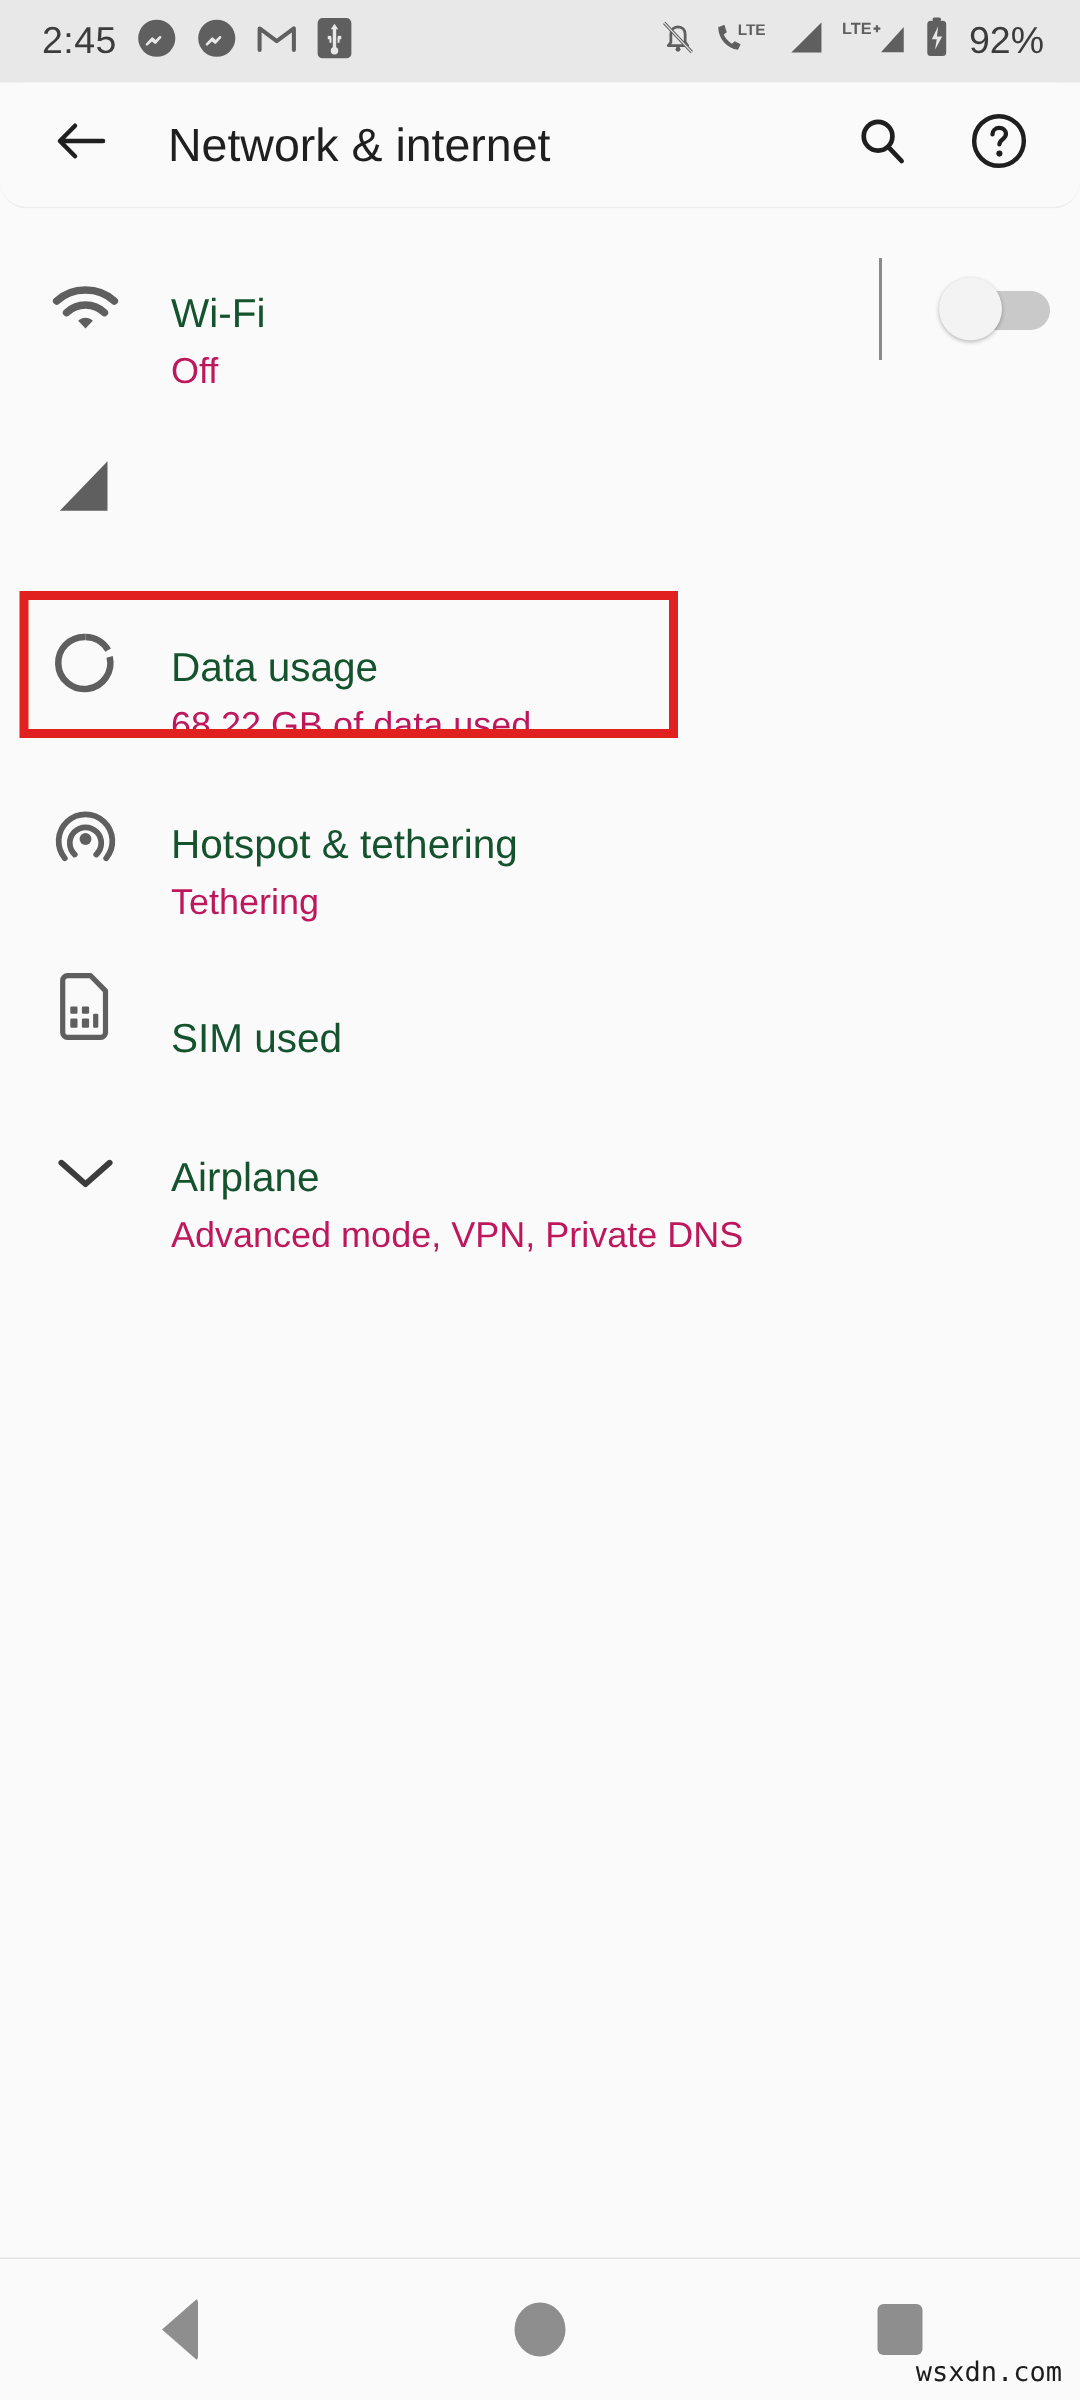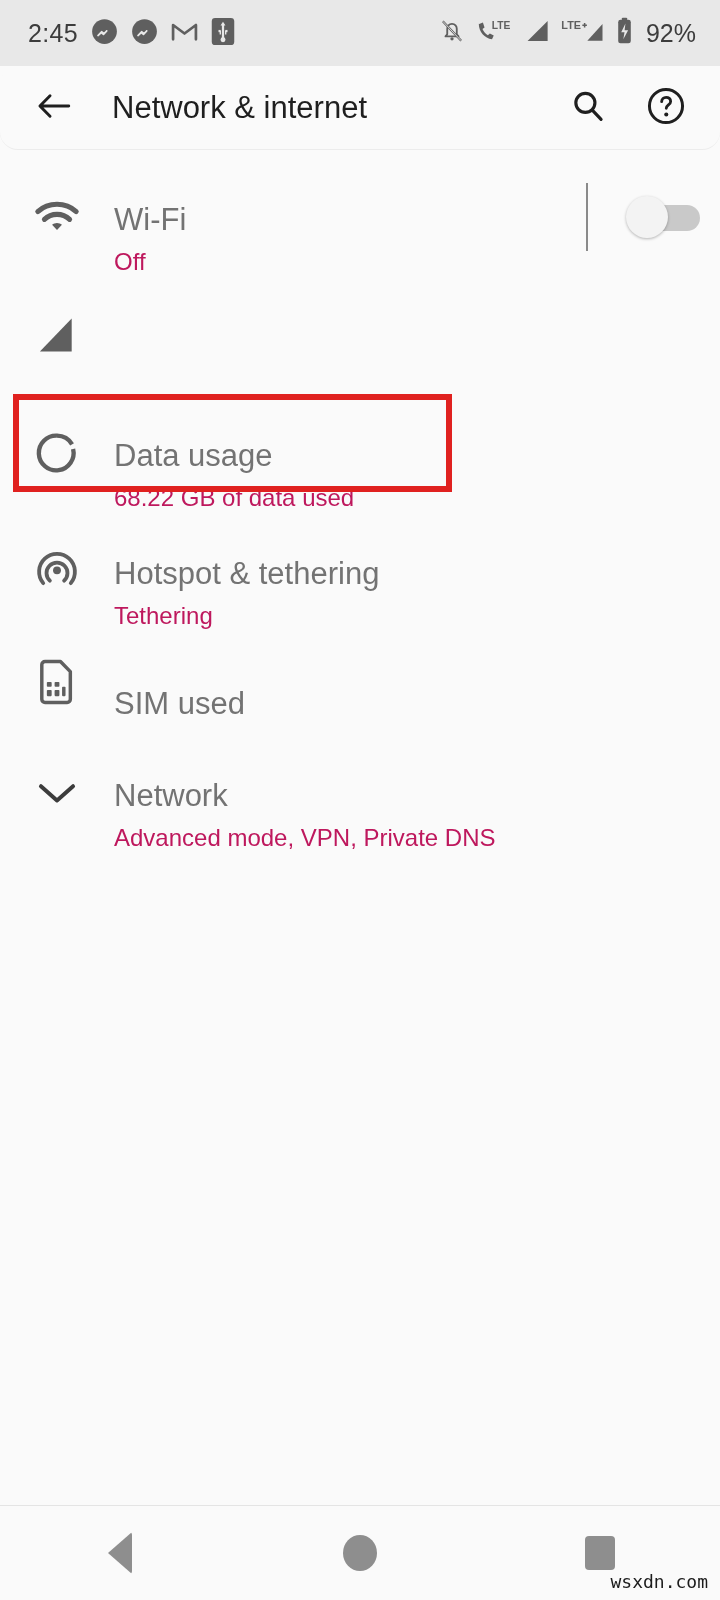--- a/index.html
+++ b/index.html
@@ -6,21 +6,21 @@
   html, body {
     width:720px; height:1600px;
     background:#fafafa;
     font-family:"Liberation Sans", sans-serif;
     -webkit-font-smoothing:antialiased;
   }
   #screen { position:relative; width:720px; height:1600px; background:#fafafa; overflow:hidden; }
 
   
   .statusbar {
-    height:66px; background:#e8e8e8;
+    height:55px; background:#e8e8e8;
     display:flex; align-items:center;
     padding:0 24px 0 28px;
   }
   .sb-clock { font-size:25px; color:#3c3c3c; letter-spacing:.3px; }
   .sb-left { display:flex; align-items:center; gap:13px; }
   .sb-right { margin-left:auto; display:flex; align-items:center; gap:11px; }
   .sb-battpct { font-size:25px; color:#3c3c3c; margin-left:2px; }
   .ic { display:block; }
 
   
@@ -43,21 +43,21 @@
     position:relative;
     display:flex; align-items:center;
     height:118px;
     padding-left:14px; padding-right:20px;
   }
   .row-icon {
     width:86px; min-width:86px;
     display:flex; align-items:center; justify-content:center;
   }
   .row-text { display:flex; flex-direction:column; justify-content:center; padding-left:14px; }
-  .row-title { font-size:31px; color:#737373; line-height:1.24;margin-top:44px; }
+  .row-title { font-size:27px; color:#14532d; line-height:1.24;margin-top:44px; }
   .row-sub { font-size:24px; color:#be185d; line-height:1.3; margin-top:6px; }
 
   
   .toggle-wrap { margin-left:auto; display:flex; align-items:center; }
   .divider-v { width:2px; height:68px; background:#8a8a8a; margin-right:38px; }
   .switch { position:relative; width:74px; height:42px; }
   .switch .track {
     position:absolute; right:0; top:9px;
     width:62px; height:26px; border-radius:13px; background:#c9c9c9;
   }
@@ -291,21 +291,21 @@
       </div>
     </div>
 
     <div class="row">
       <div class="row-icon">
         <svg width="42" height="28" viewBox="0 0 34 22">
             <path d="M4 5.5L17 17 30 5.5" fill="none" stroke="#3c3c3c" stroke-width="3.2" stroke-linecap="round" stroke-linejoin="round"></path>
           </svg>
       </div>
       <div class="row-text">
-        <div class="row-title">Network</div>
+        <div class="row-title">Airplane</div>
         <div class="row-sub">Advanced mode, VPN, Private DNS</div>
       </div>
     </div>
 
   </div>
 
   <div class="highlight-box"></div>
 
   <div class="navbar">
     <div class="navbtn">

